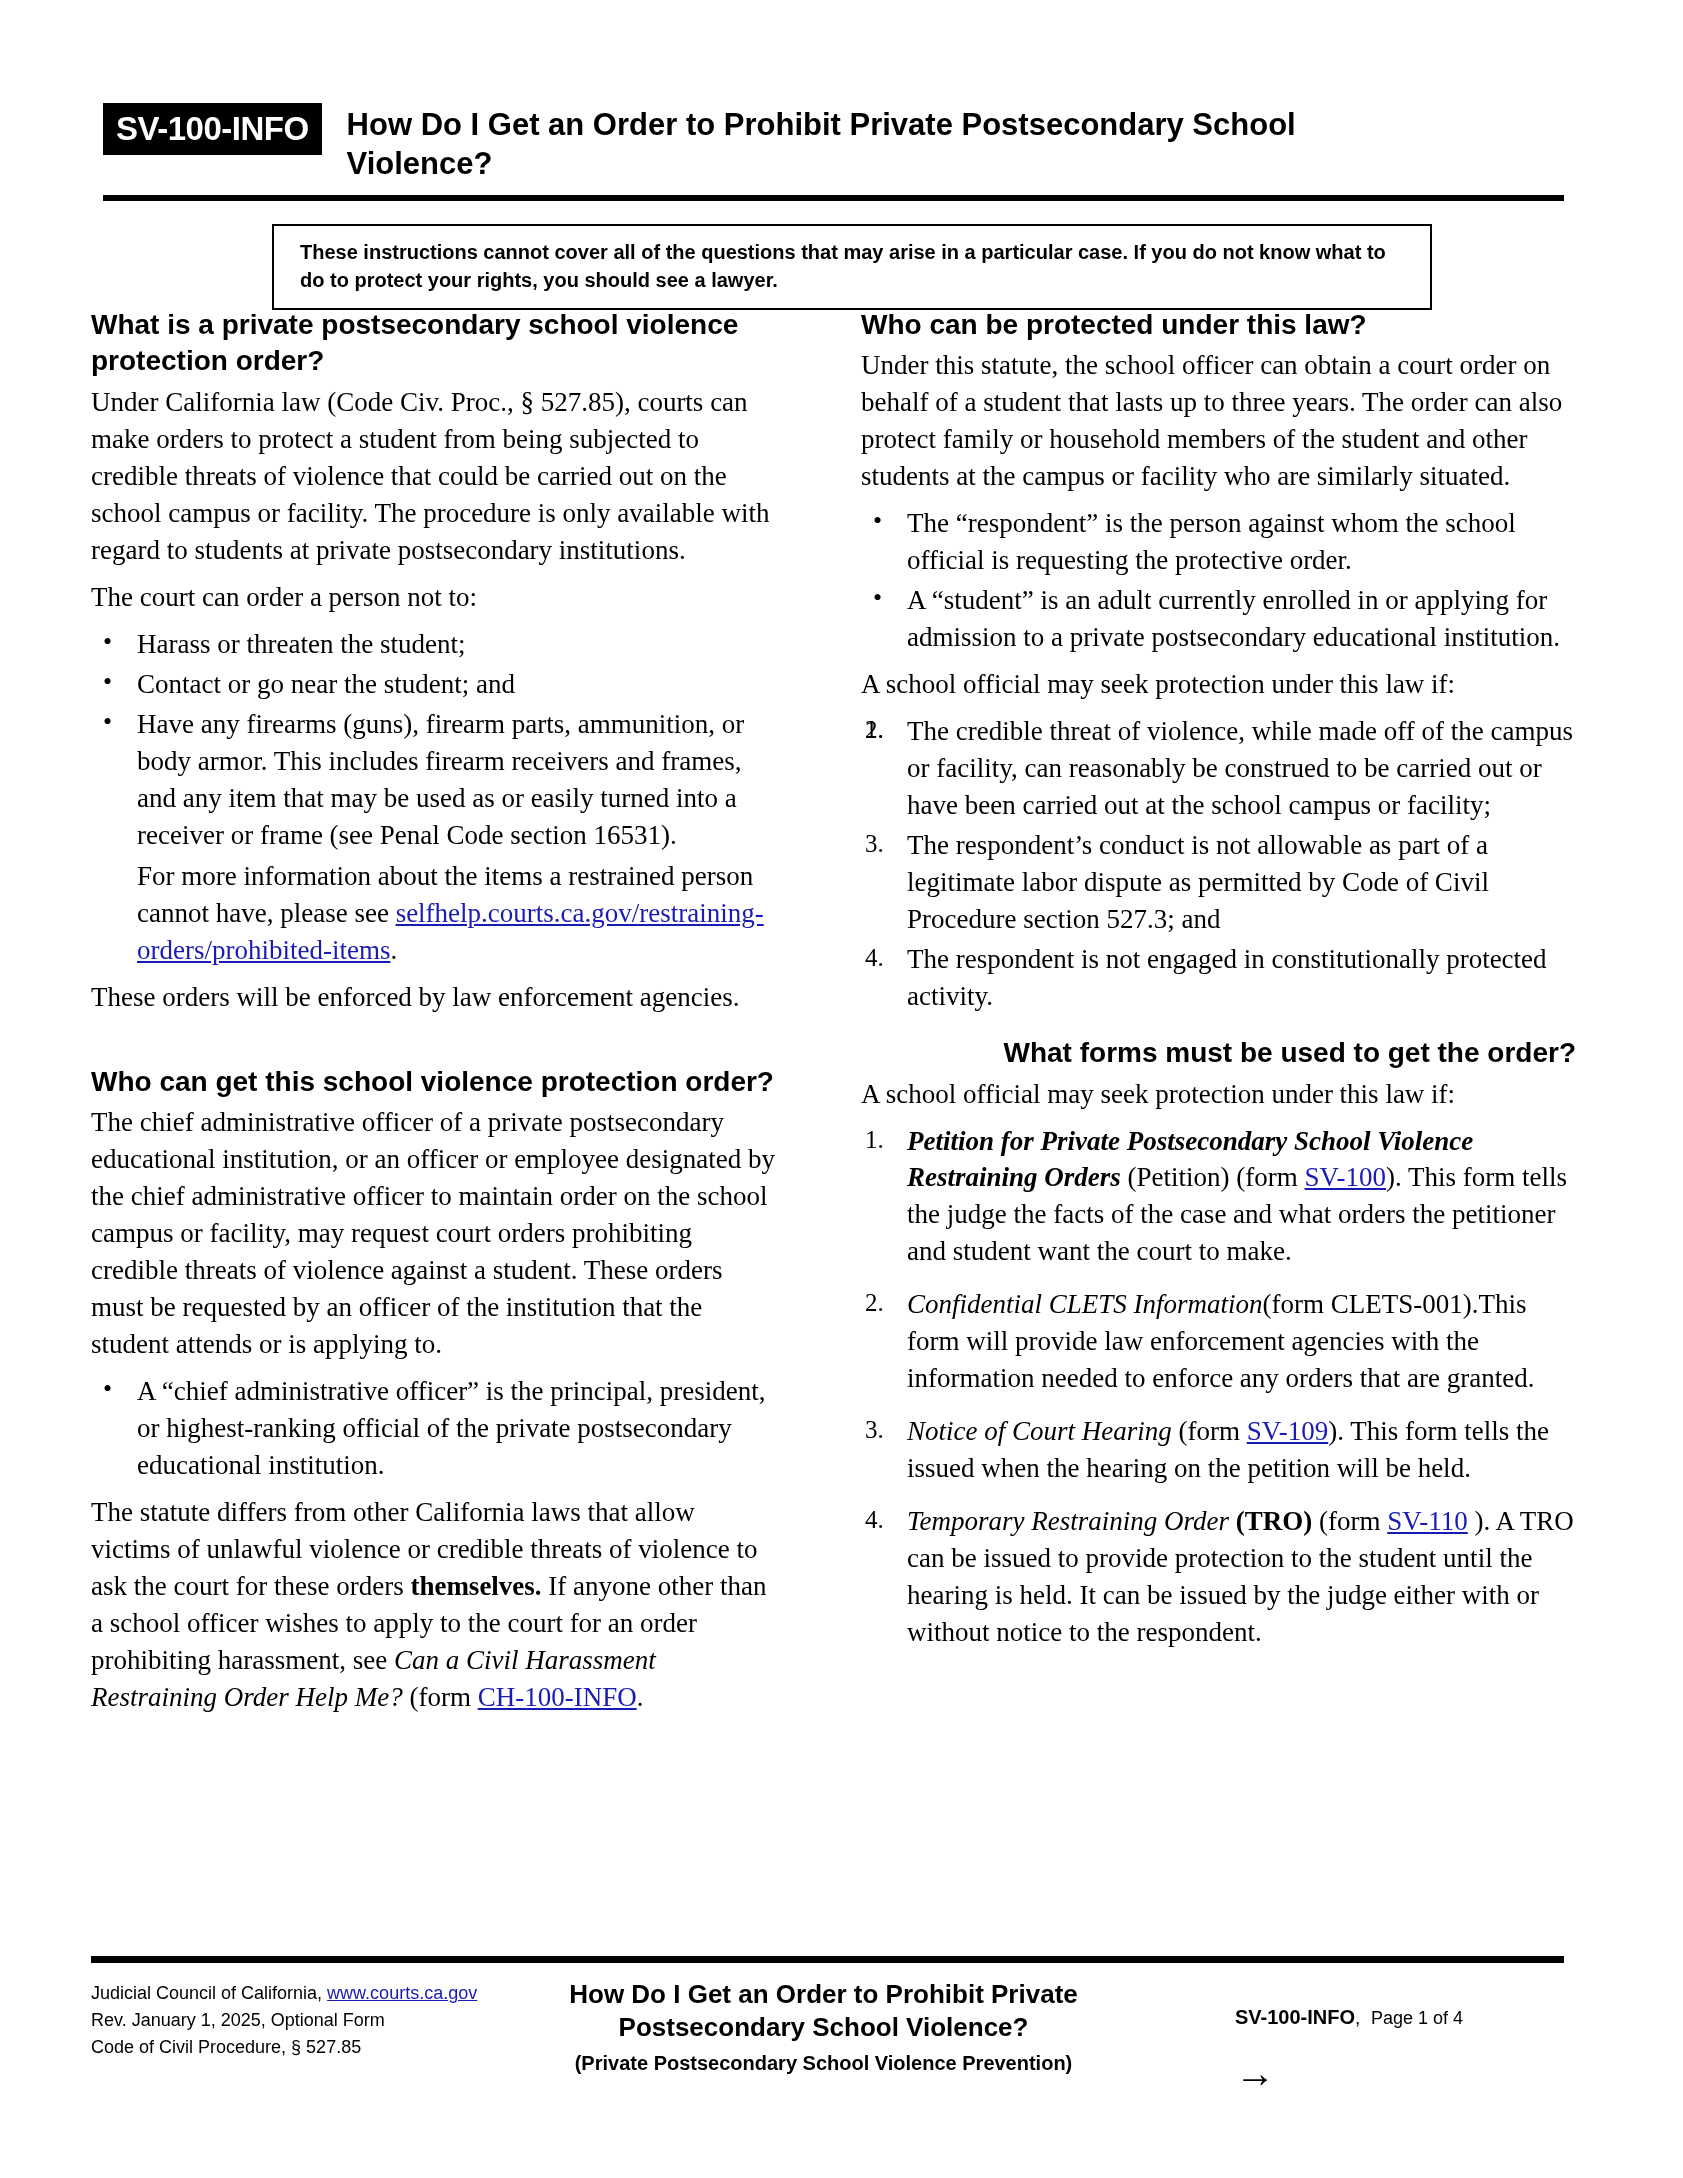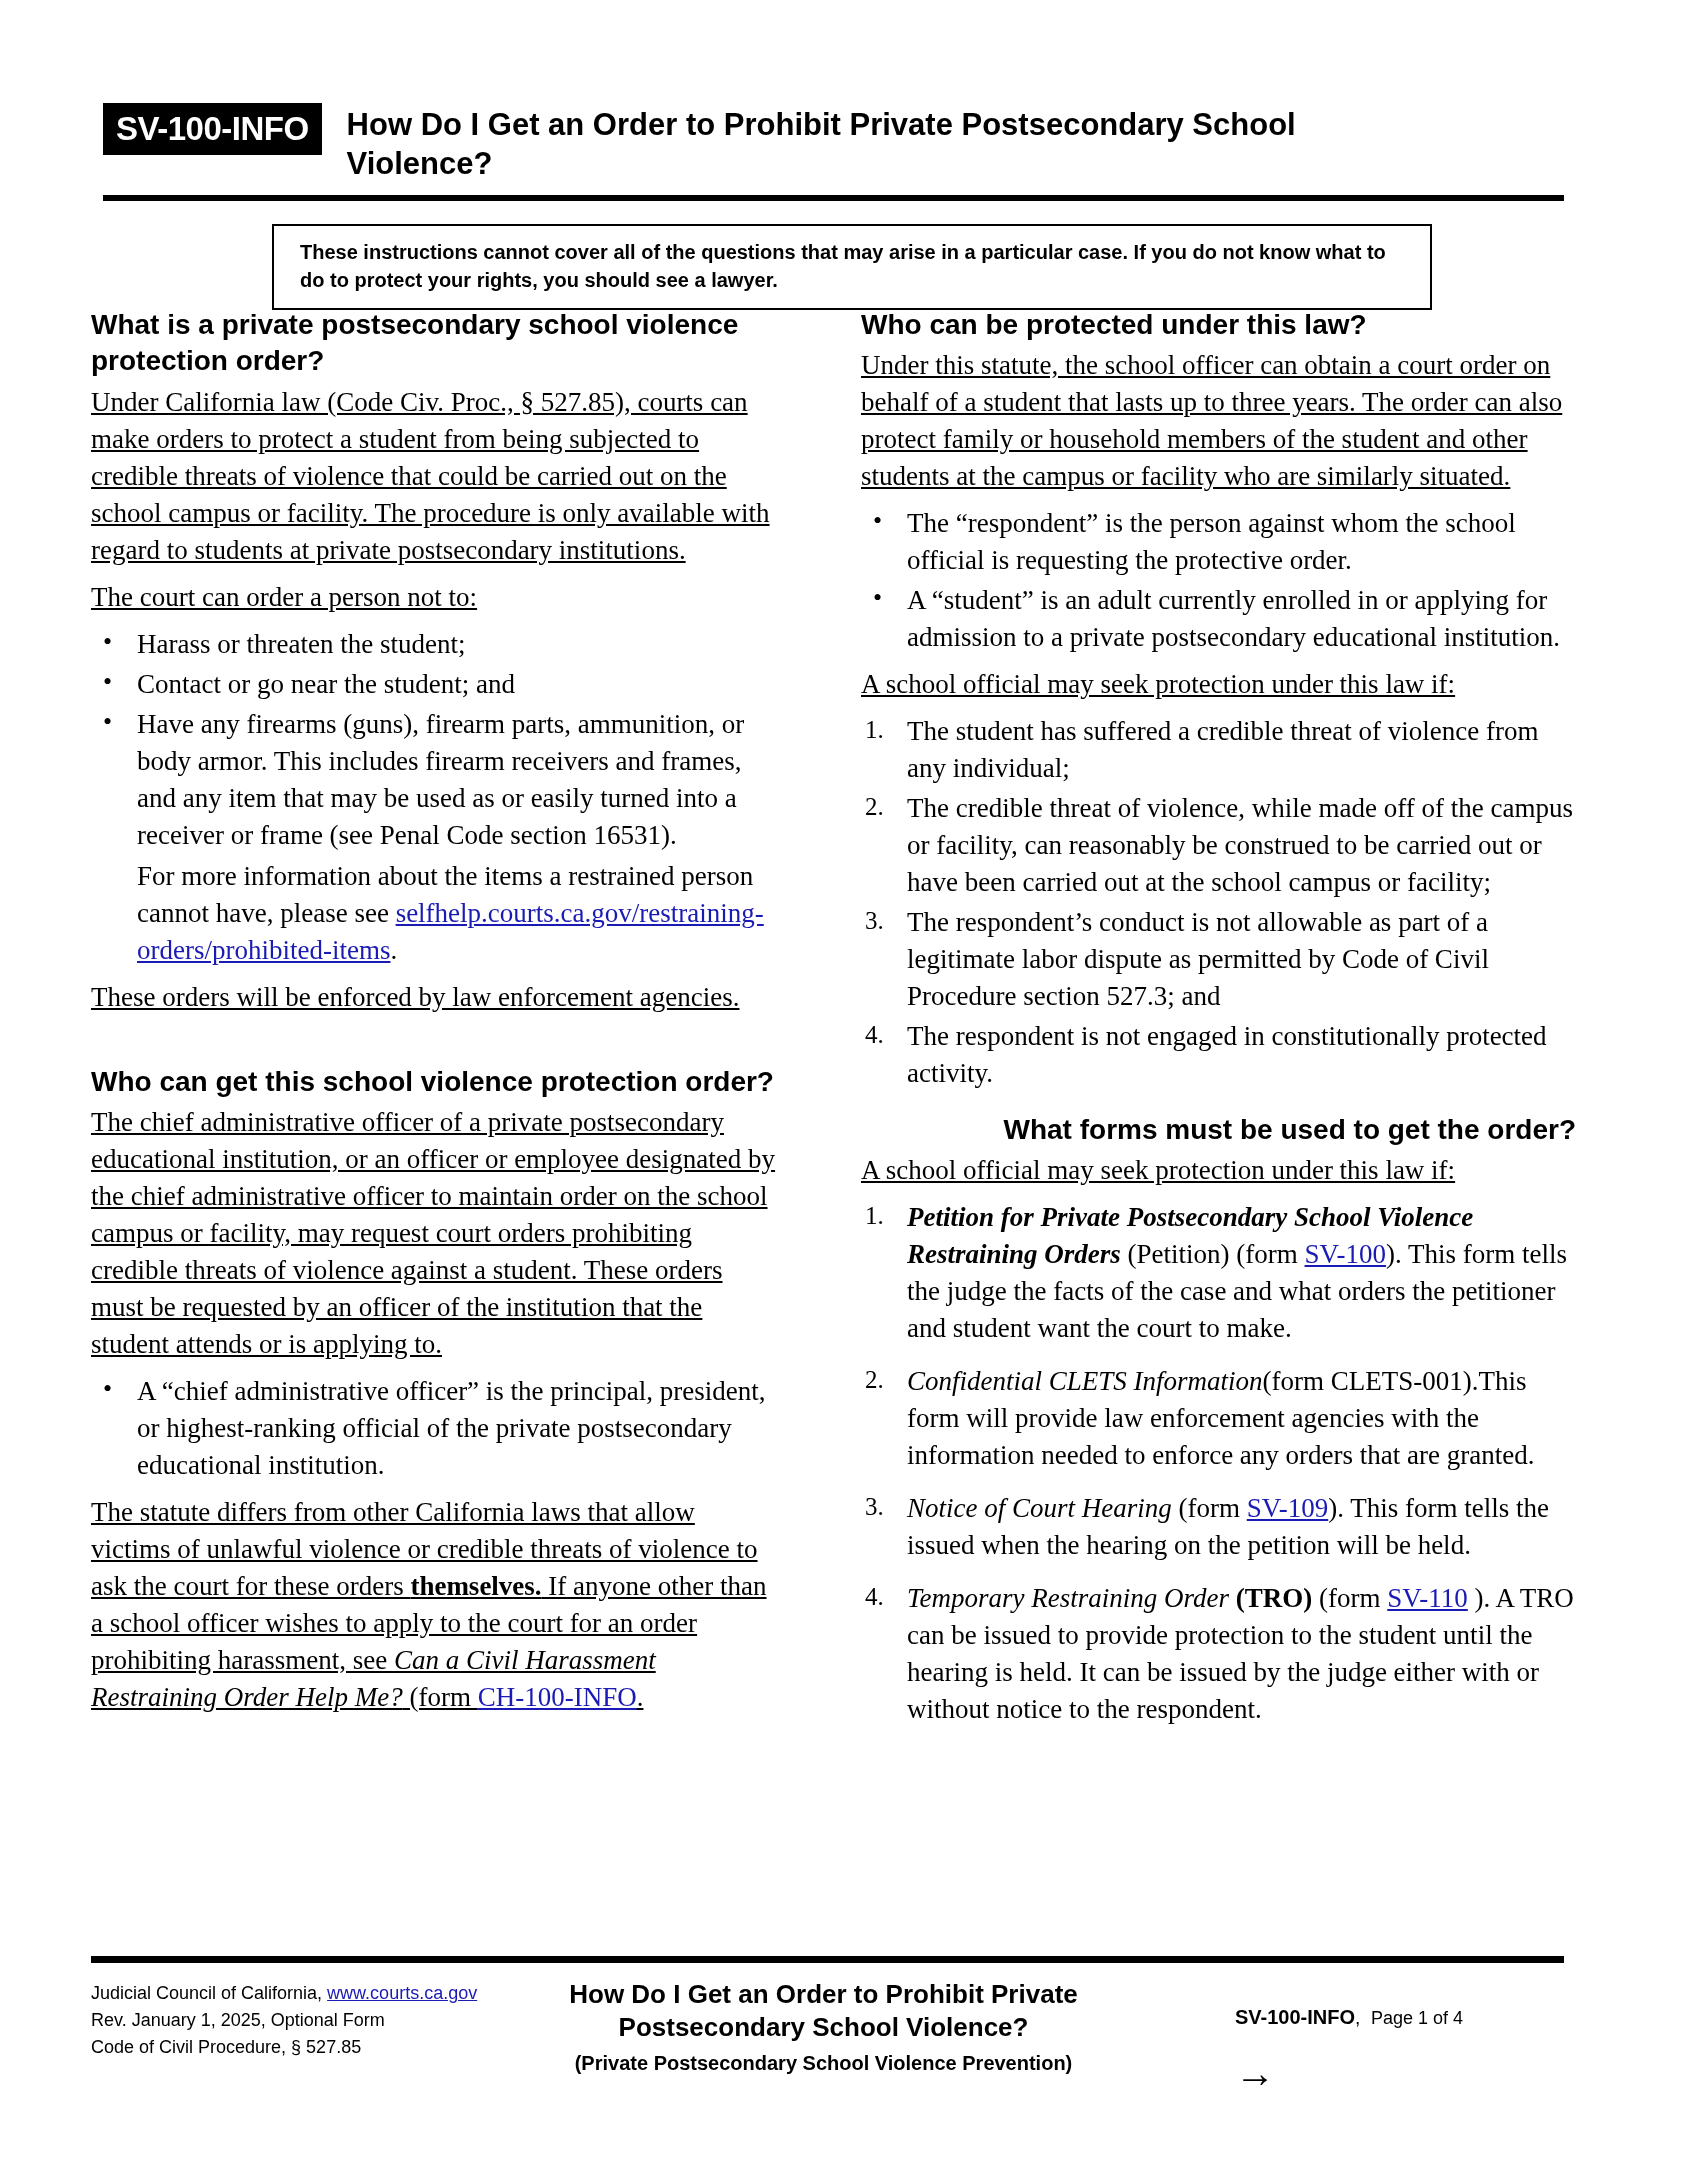--- a/index.html
+++ b/index.html
@@ -105,21 +105,20 @@
     margin: 0 0 4px 0;
   }
   h2.section-heading.spaced { margin-top: 48px; }
 
   p.body-text {
     font-family: "Liberation Serif", serif;
     font-size: 27px;
     line-height: 1.37;
     margin: 0 0 10px 0;
     text-align: left;
-    text-decoration: underline;
   }
 
   ul.bullets, ol.numbers {
     margin: 0 0 10px 0;
     padding: 0;
     list-style: none;
   }
   ul.bullets > li, ol.numbers > li {
     position: relative;
     font-family: "Liberation Serif", serif;
@@ -286,21 +285,20 @@
         <li>
           <span>A “student” is an adult currently enrolled in or applying for admission to a private postsecondary educational institution.</span>
         </li>
       </ul>
 
       <p class="body-text">A school official may seek protection under this law if:</p>
 
       <ol class="numbers">
         <li>
           <span class="num">1.</span>
-          <span>The student has suffered a credible threat of violence from any individual;</span>
         </li>
         <li>
           <span class="num">2.</span>
           <span>The credible threat of violence, while made off of the campus or facility, can reasonably be construed to be carried out or have been carried out at the school campus or facility;</span>
         </li>
         <li>
           <span class="num">3.</span>
           <span>The respondent’s conduct is not allowable as part of a legitimate labor dispute as permitted by Code of Civil Procedure section 527.3; and</span>
         </li>
         <li>

